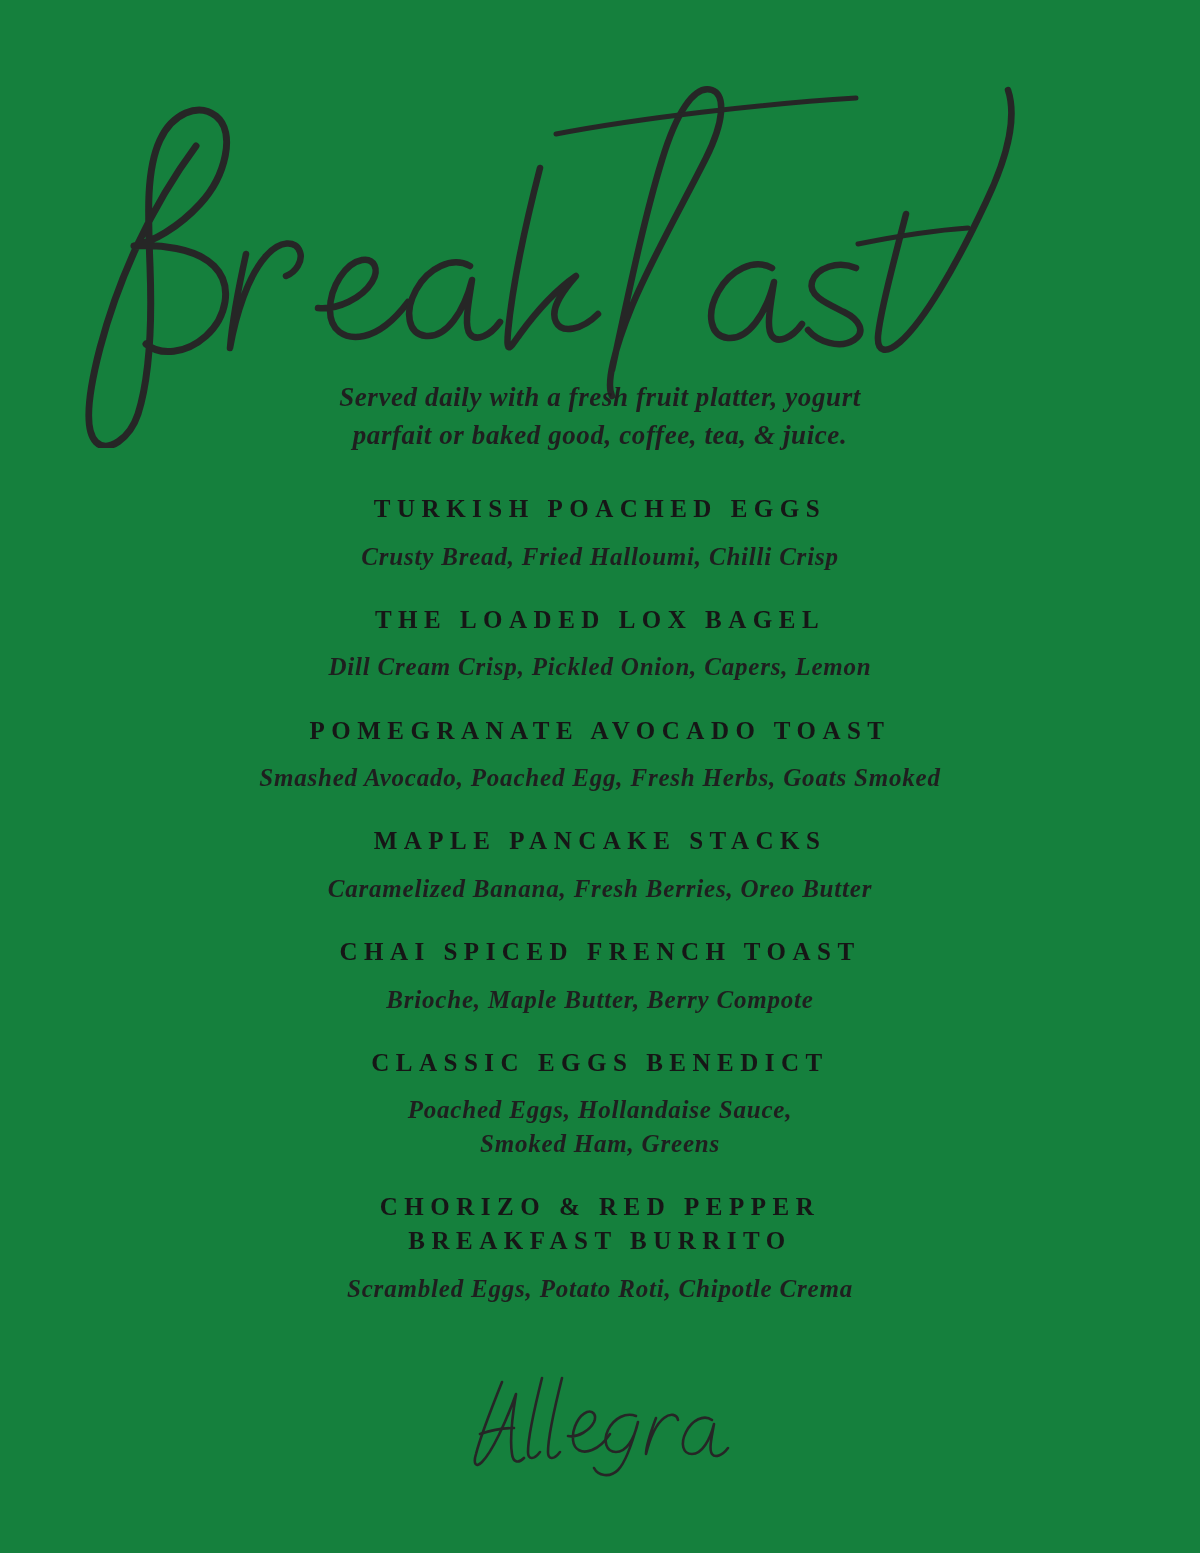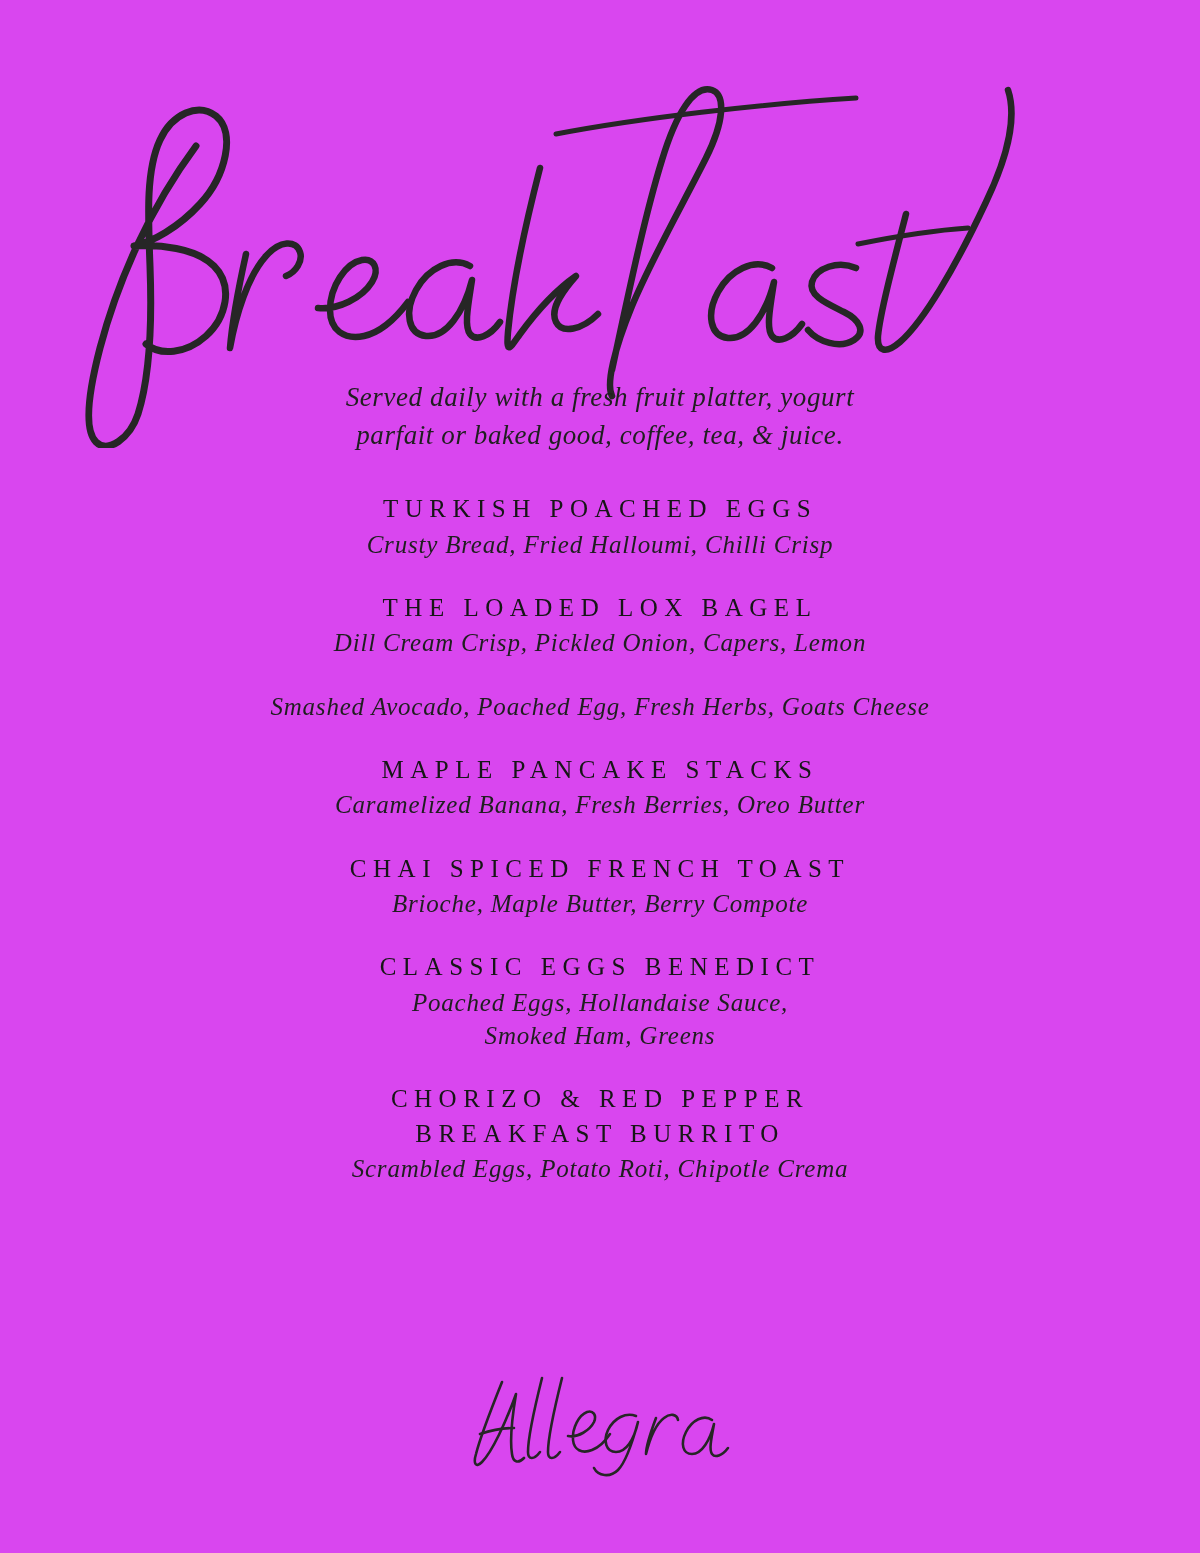--- a/index.html
+++ b/index.html
@@ -12,21 +12,22 @@
     height: 1553px;
     position: relative;
     font-family: "Liberation Serif", serif;
     color: #1c1c1c;
     overflow: hidden;
   }
 
   .page {
     position: absolute;
     inset: 0;
-    background: #d946ef;
+    background: #15803d;
+    font-weight: bold;
   }
 
   
   .title-wrap {
     position: absolute;
     top: 18px;
     left: 0;
     width: 1200px;
     height: 430px;
     pointer-events: none;
@@ -75,21 +76,21 @@
     color: #161616;
     font-family: "Liberation Serif", serif;
   }
   .item-name .nline { display: block; }
 
   .item-desc {
     font-size: 25px;
     font-style: italic;
     letter-spacing: 0.8px;
     line-height: 1.33;
-    margin-top: 1px;
+    margin-top: 13px;
     color: #1f1f1f;
   }
   .item-desc .dline { display: block; }
 
   
   .signature-wrap {
     position: absolute;
     top: 1368px;
     left: 0;
     width: 1200px;
@@ -161,22 +162,25 @@
     <div class="item">
       <div class="item-name">
         <span class="nline">THE LOADED LOX BAGEL</span>
       </div>
       <div class="item-desc">
         <span class="dline">Dill Cream Crisp, Pickled Onion, Capers, Lemon</span>
       </div>
     </div>
 
     <div class="item">
-      <div class="item-desc">
-        <span class="dline">Smashed Avocado, Poached Egg, Fresh Herbs, Goats Cheese</span>
+      <div class="item-name">
+        <span class="nline">POMEGRANATE AVOCADO TOAST</span>
+      </div>
+      <div class="item-desc">
+        <span class="dline">Smashed Avocado, Poached Egg, Fresh Herbs, Goats Smoked</span>
       </div>
     </div>
 
     <div class="item">
       <div class="item-name">
         <span class="nline">MAPLE PANCAKE STACKS</span>
       </div>
       <div class="item-desc">
         <span class="dline">Caramelized Banana, Fresh Berries, Oreo Butter</span>
       </div>

